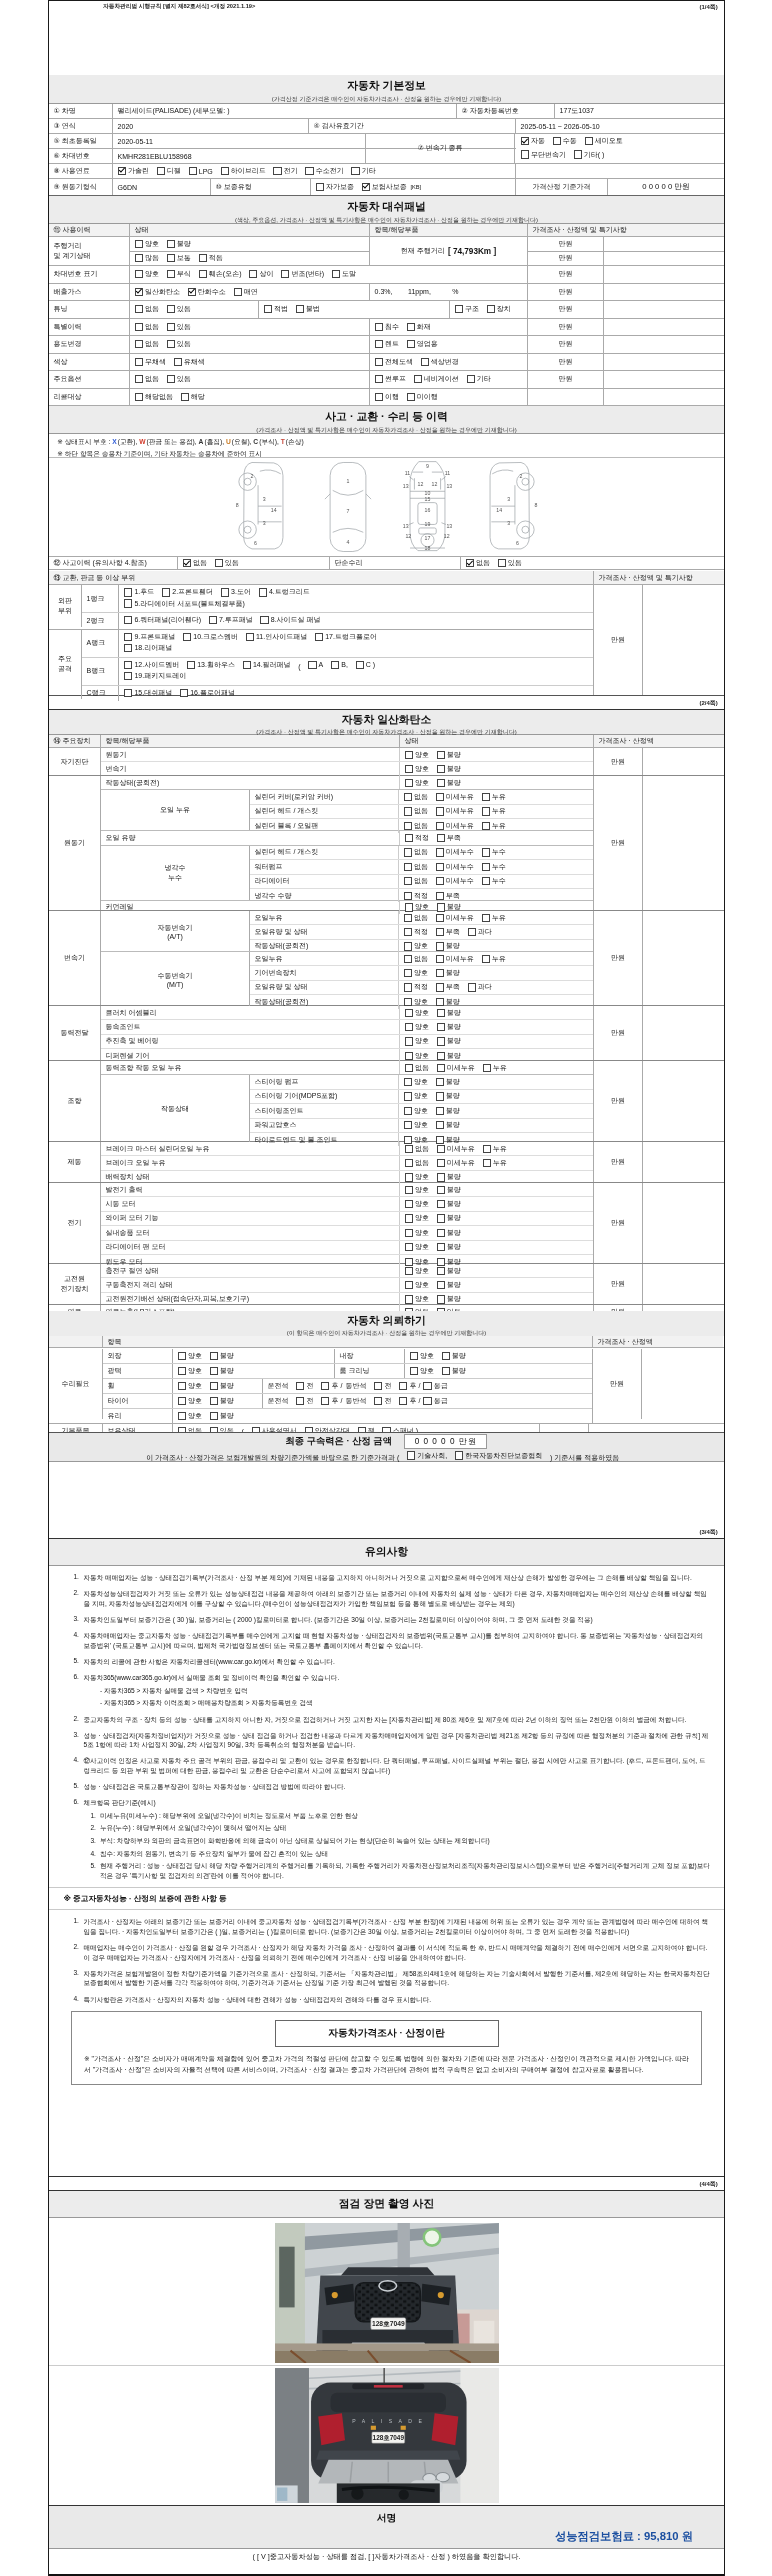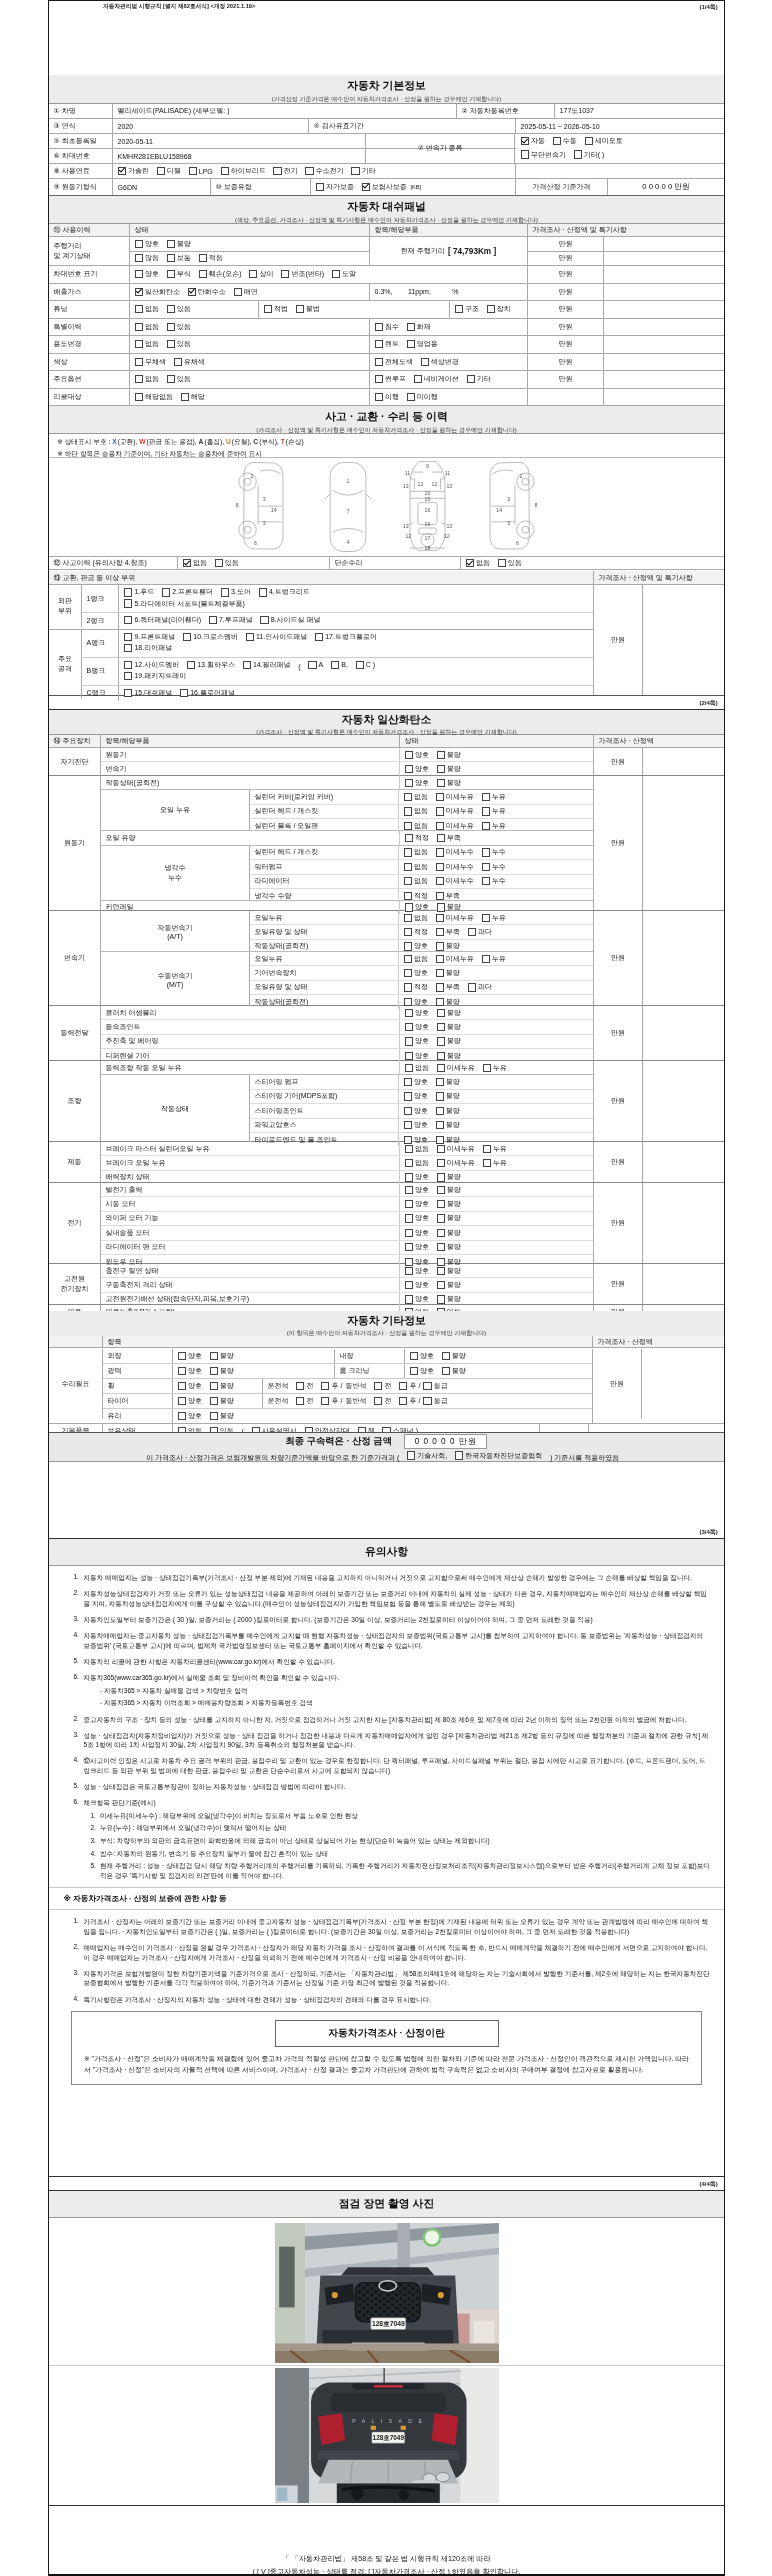--- a/index.html
+++ b/index.html
@@ -1165,21 +1165,21 @@
                 </div>
               </div>
             </div>
           </div>
           <div class="tc cen" style="width: 49px; height: 100%;">만원</div>
           <div class="tc last" style="width: 81px; height: 100%;"></div>
         </div>
       </div>
 
     <div class="sec gtitle" style="top:1310px;height:26px;">
-      <div class="t" style="padding-top:2.6px;">자동차 기타정보</div>
+      <div class="t" style="padding-top:2.6px;">자동차 의뢰하기</div>
       <div class="s">(이 항목은 매수인이 자동차가격조사 · 산정을 원하는 경우에만 기재합니다)</div>
     </div>
     <div class="sec trow" style="top:1335px;height:12.4px;">
       <div class="tc hd" style="width:54px"></div>
       <div class="tc hd" style="width:490px">항목</div>
       <div class="tc hd last" style="width:130px">가격조사 · 산정액</div>
     </div>
     <div class="sec" style="top:1348px;" id="other-rows">
         <div style="display: flex; border-bottom: 0.5px solid rgb(170, 170, 170);">
           <div class="tc cen" style="width: 54px; height: 70px;">수리필요</div>
@@ -1421,21 +1421,21 @@
                   <div style="flex: 1 1 0%;">침수: 자동차의 원동기, 변속기 등 주요장치 일부가 물에 잠긴 흔적이 있는 상태</div>
                 </div>
               </div><div class="nsub">
                 <div style="display: flex; margin-top: 3.1px;">
                   <div style="width: 12.4px; text-align: right; padding-right: 4.1px; flex: 0 0 auto;">5.</div>
                   <div style="flex: 1 1 0%;">현재 주행거리 : 성능 · 상태점검 당시 해당 차량 주행거리계의 주행거리를 기록하되, 기록한 주행거리가 자동차전산정보처리조직(자동차관리정보시스템)으로부터 받은 주행거리(주행거리계 교체 정보 포함)보다 적은 경우 '특기사항 및 점검자의 의견'란에 이를 적어야 합니다.</div>
                 </div>
               </div></div>
           </div>
         </div>
-      <div class="nhead" style="border-top:0.5px solid #c9c9c9;">※ 자동차가격조사 · 산정의 보증에 관한 사항 등</div>
+      <div class="nhead" style="border-top:0.5px solid #c9c9c9;">※ 중고자동차성능 · 산정의 보증에 관한 사항 등</div>
       <div id="notice-part2" style="padding-top:7.2px;">
           <div class="nitem">
             <div class="nnum">1.</div>
             <div class="ntext">가격조사 · 산정자는 아래의 보증기간 또는 보증거리 이내에 중고자동차 성능 · 상태점검기록부(가격조사 · 산정 부분 한정)에 기재된 내용에 허위 또는 오류가 있는 경우 계약 또는 관계법령에 따라 매수인에 대하여 책임을 집니다. · 자동차인도일부터 보증기간은 (      )일, 보증거리는 (      )킬로미터로 합니다. (보증기간은 30일 이상, 보증거리는 2천킬로미터 이상이어야 하며, 그 중 먼저 도래한 것을 적용합니다)</div>
           </div>
           <div class="nitem">
             <div class="nnum">2.</div>
             <div class="ntext">매매업자는 매수인이 가격조사 · 산정을 원할 경우 가격조사 · 산정자가 해당 자동차 가격을 조사 · 산정하여 결과를 이 서식에 적도록 한 후, 반드시 매매계약을 체결하기 전에 매수인에게 서면으로 고지하여야 합니다. 이 경우 매매업자는 가격조사 · 산정자에게 가격조사 · 산정을 의뢰하기 전에 매수인에게 가격조사 · 산정 비용을 안내하여야 합니다.</div>
           </div>
           <div class="nitem">
@@ -1524,20 +1524,23 @@
           <rect x="120" y="224" width="200" height="38" fill="#26292c"></rect>
           <circle cx="160" cy="244" r="12" fill="#15181a"></circle>
           <circle cx="250" cy="246" r="10" fill="#15181a"></circle>
           <path d="M130,236 Q200,226 310,238" stroke="#0f1214" stroke-width="6" fill="none"></path>
           <rect x="0" y="228" width="44" height="34" fill="#cfd6db"></rect>
           <rect x="4" y="232" width="20" height="26" fill="#9fb8c8"></rect>
         </svg>
       </div>
     </div>
 
+    <div class="sec" style="top:2505px;height:43px;background:#e9e9e9;border-bottom:0.5px solid #999;">
+      <div style="text-align:center;font-size:9.8px;font-weight:bold;padding-top:6.2px;">서명</div>
+      <div class="fee abs" style="right:31px;top:23px;">성능점검보험료 : 95,810 원</div>
+    </div>
     <div class="sec" style="top:2548px;height:26px;">
-      <div style="text-align:center;font-size:7.2px;padding-top:5.2px;">「 「자동차관리법」 제58조 및 같은 법 시행규칙 제120조에 따라</div>
       <div style="text-align:center;font-size:7.2px;padding-top:3.1px;">( [ V ]중고자동차성능 · 상태를 점검, [   ]자동차가격조사 · 산정 ) 하였음을 확인합니다.</div>
     </div>
     <div class="abs" style="left:0;right:0;bottom:0;height:2.1px;background:#111;"></div>
   </div>
 </div>
 
 
 </body></html>

